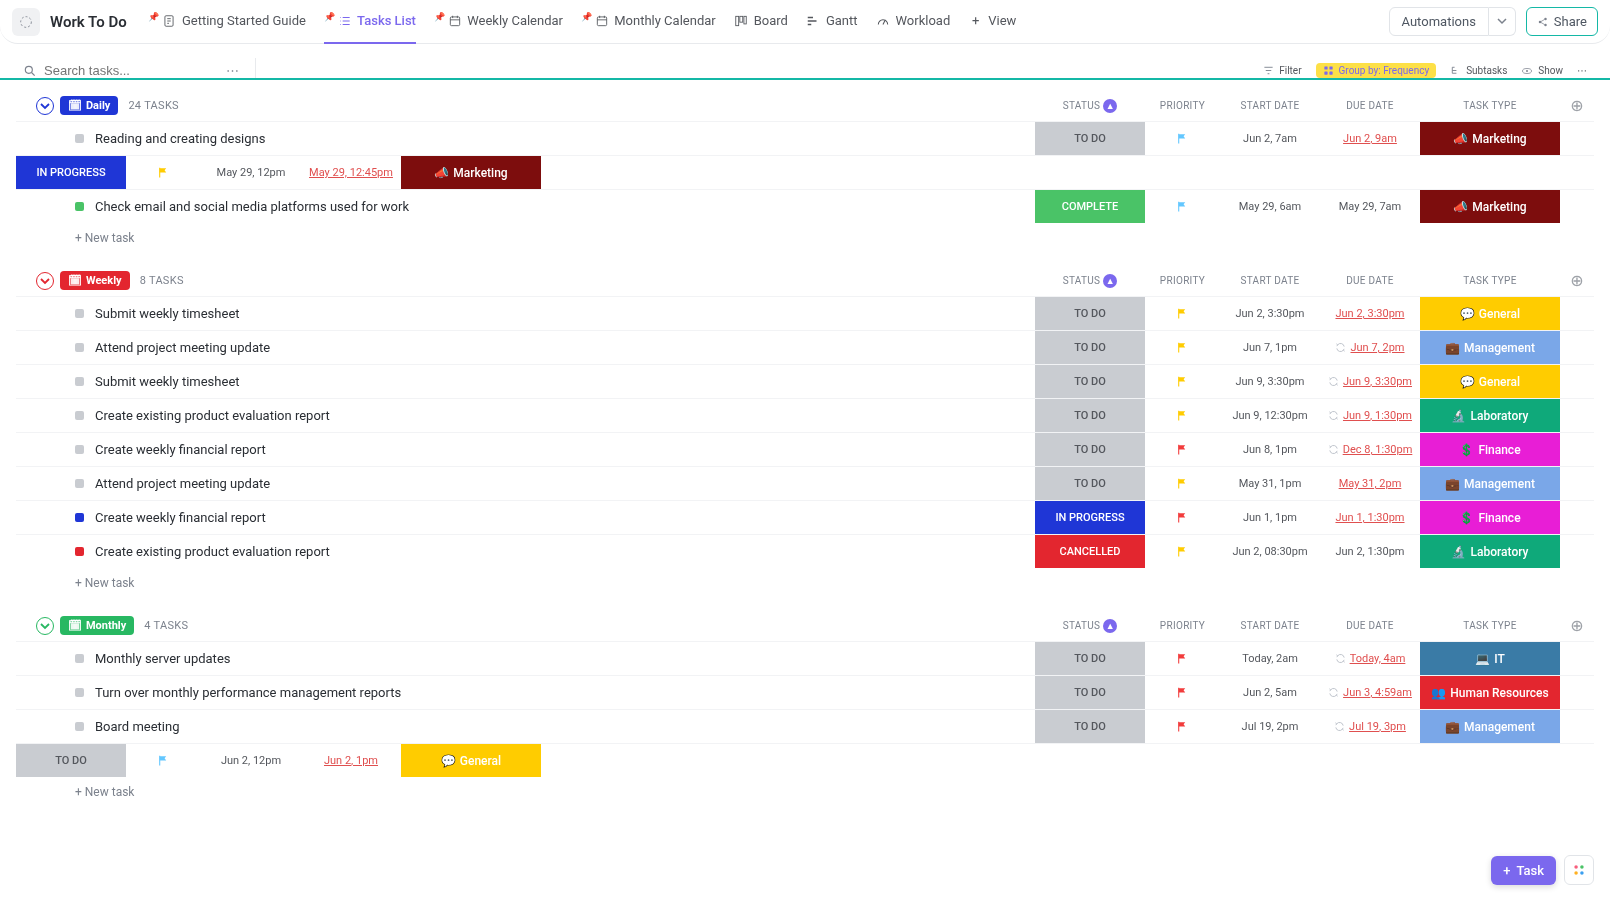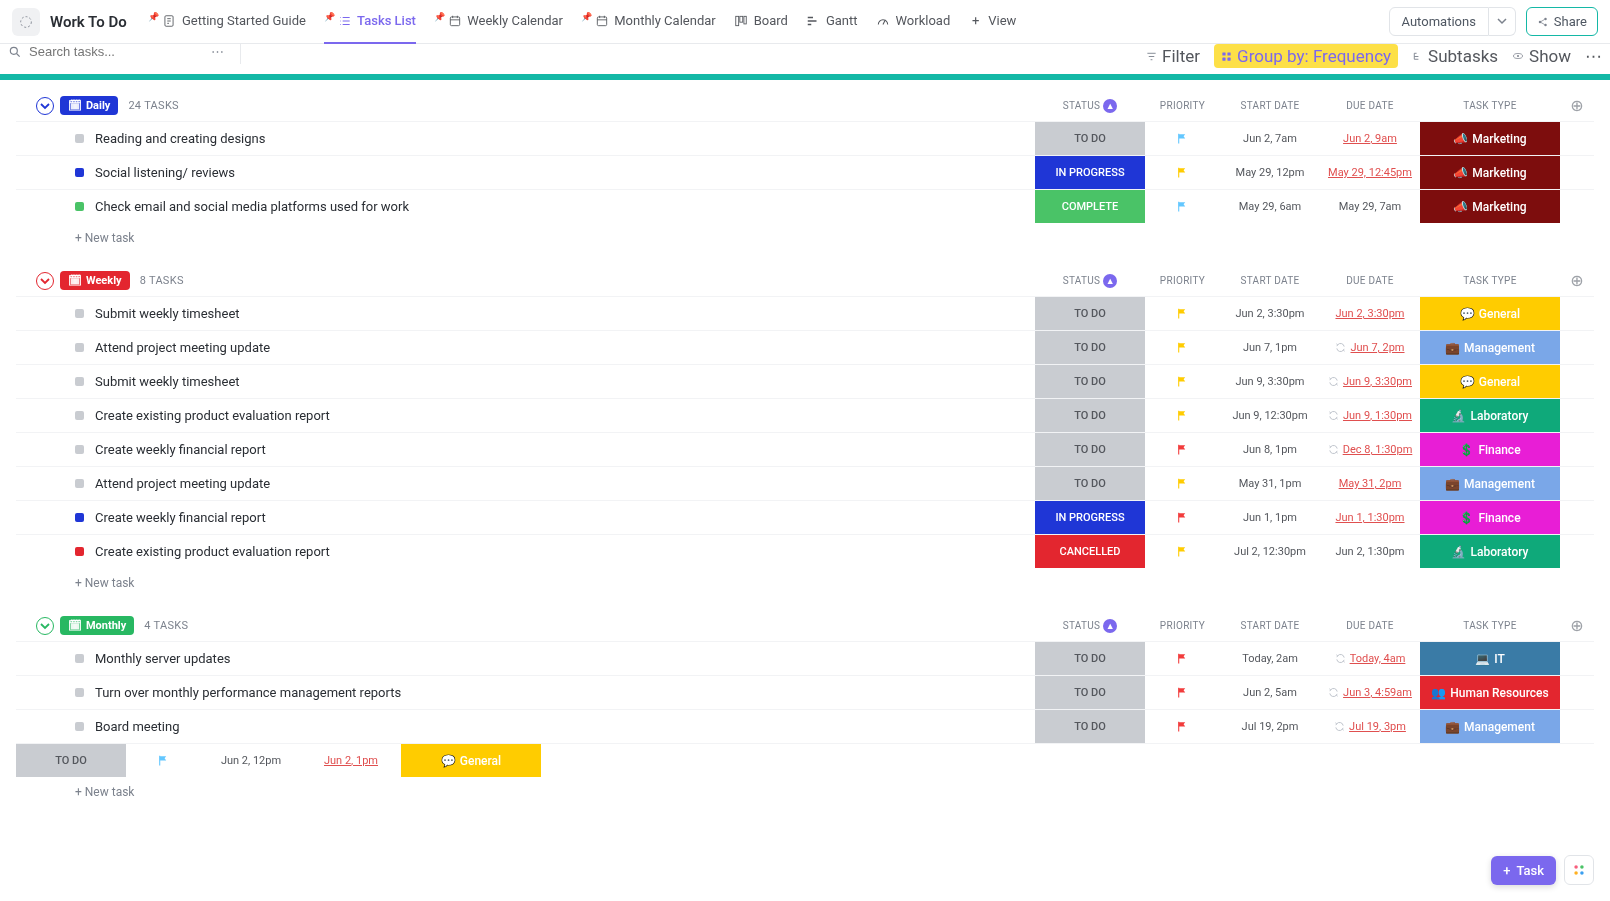--- a/index.html
+++ b/index.html
@@ -1,38 +1,38 @@
 <!DOCTYPE html>
 <html><head>
 <meta charset="utf-8">
 <style>
 * { box-sizing: border-box; margin: 0; padding: 0; }
 body { font-family: -apple-system, BlinkMacSystemFont, "Segoe UI", Roboto, Helvetica, Arial, sans-serif; font-size: 13px; color: #2a2e34; background: #fff; }
-.topbar { display: flex; align-items: center; height: 44px; padding: 0 12px; border-bottom: 1px solid #e8eaed; }
+.topbar { display: flex; align-items: center; height: 44px; padding: 0 12px; border-bottom: 1px solid #e8eaed; border-radius: 18px; }
 .space-icon { width: 28px; height: 28px; border-radius: 6px; background: #f0f1f3; display: flex; align-items: center; justify-content: center; margin-right: 10px; }
 .space-icon svg { width: 16px; height: 16px; fill: none; stroke: #7c828d; stroke-width: 1.3; }
 .space-title { font-weight: 600; font-size: 15px; margin-right: 22px; }
 .tabs { display: flex; gap: 18px; align-items: center; }
 .view-tab { display: flex; align-items: center; gap: 5px; color: #54575d; height: 44px; border-bottom: 2px solid transparent; cursor: pointer; }
 .view-tab.active { color: #7b68ee; border-bottom: 2px solid #7b68ee; font-weight: 500; }
 .view-tab .v-icon { width: 15px; height: 15px; display: inline-flex; align-items: center; justify-content: center; }
 .view-tab .pin { font-size: 9px; color: #a9acb0; margin-bottom: 8px; margin-right: -3px; }
 .spacer { flex: 1; }
 .automations { display: flex; align-items: center; margin-right: 10px; }
 .automations .btn { border: 1px solid #e1e4e8; border-radius: 6px 0 0 6px; padding: 6px 12px; color: #4f5762; cursor: pointer; }
 .automations .chev { border: 1px solid #e1e4e8; border-left: none; border-radius: 0 6px 6px 0; padding: 6px 8px; cursor: pointer; }
 .share-btn { border: 1px solid #14b8a6; border-radius: 6px; padding: 6px 10px; display: flex; align-items: center; gap: 5px; cursor: pointer; color: #4f5762; }
 
-.toolbar { display: flex; align-items: flex-start; height: 36px; padding: 0 8px; border-bottom: 6px solid #14b8a6; }
+.toolbar { display: flex; align-items: flex-end; height: 36px; padding: 0 23px; border-bottom: 2px solid #14b8a6; }
 .search-wrap { display: flex; align-items: center; gap: 7px; color: #7c828d; }
 .search-wrap input { border: none; outline: none; font-size: 13px; color: #54575d; width: 160px; }
 .toolbar .more { margin-left: 22px; color: #7c828d; cursor: pointer; }
 .toolbar .sep { width: 1px; height: 20px; background: #e8eaed; margin-left: 16px; }
 .toolbar-right { margin-left: auto; display: flex; align-items: center; gap: 14px; color: #54575d; }
-.tb-item { display: flex; align-items: center; gap: 5px; cursor: pointer; font-size: 17px; }
+.tb-item { display: flex; align-items: center; gap: 5px; cursor: pointer; font-size: 10px; }
 .tb-item.group { background: #fde047; color: #7b68ee; padding: 2px 7px; border-radius: 4px; }
 
 .content { padding: 10px 16px 60px 16px; }
 .group-block { margin-bottom: 14px; }
 .group-header { display: flex; align-items: center; padding: 6px 0 6px 20px; }
 .collapse { width: 18px; height: 18px; border: 1.6px solid; border-radius: 50%; display: flex; align-items: center; justify-content: center; margin-right: 6px; cursor: pointer; }
 .collapse svg { width: 10px; height: 10px; }
 .g-pill { display: inline-flex; align-items: center; gap: 4px; color: #fff; font-weight: 700; font-size: 11px; padding: 3px 8px; border-radius: 4px; margin-right: 10px; }
 .g-count { color: #7c828d; font-size: 11px; letter-spacing: 0.3px; }
 .col-headers { display: flex; align-items: center; margin-left: auto; text-align: center; }
@@ -257,24 +257,20 @@
             <span>Jun 2, 9am</span>
           </div>
           <div class="cell type-cell" style="background:#7d0d0d">
             <span>📣</span>
             <span>Marketing</span>
           </div>
           <div class="cell blank-cell"></div>
         </div>
       </div>
       <div class="task-row">
-        <div class="task-name-cell">
-          <span class="status-sq" style="background:#1f36d6"></span>
-          <span class="task-name">Social listening/ reviews</span>
-        </div>
         <div class="cells">
           <div class="cell status-cell" style="background:#1f36d6;color:#ffffff">IN PROGRESS</div>
           <div class="cell priority-cell">
             <svg class="flag" width="13" height="13" viewBox="0 0 24 24">
               <path d="M5 3 V21" stroke="#ffcc00" stroke-width="2"></path>
               <path d="M5 4 H17 L14 8 L17 12 H5 Z" fill="#ffcc00"></path>
             </svg>
           </div>
           <div class="cell start-cell">May 29, 12pm</div>
           <div class="cell due-cell due-red">
@@ -534,21 +530,21 @@
           <span class="task-name">Create existing product evaluation report</span>
         </div>
         <div class="cells">
           <div class="cell status-cell" style="background:#e3262f;color:#ffffff">CANCELLED</div>
           <div class="cell priority-cell">
             <svg class="flag" width="13" height="13" viewBox="0 0 24 24">
               <path d="M5 3 V21" stroke="#ffcc00" stroke-width="2"></path>
               <path d="M5 4 H17 L14 8 L17 12 H5 Z" fill="#ffcc00"></path>
             </svg>
           </div>
-          <div class="cell start-cell">Jul 2, 12:30pm</div>
+          <div class="cell start-cell">Jun 2, 08:30pm</div>
           <div class="cell due-cell due-normal">
             <span>Jun 2, 1:30pm</span>
           </div>
           <div class="cell type-cell" style="background:#0fa97a">
             <span>🔬</span>
             <span>Laboratory</span>
           </div>
           <div class="cell blank-cell"></div>
         </div>
       </div>

